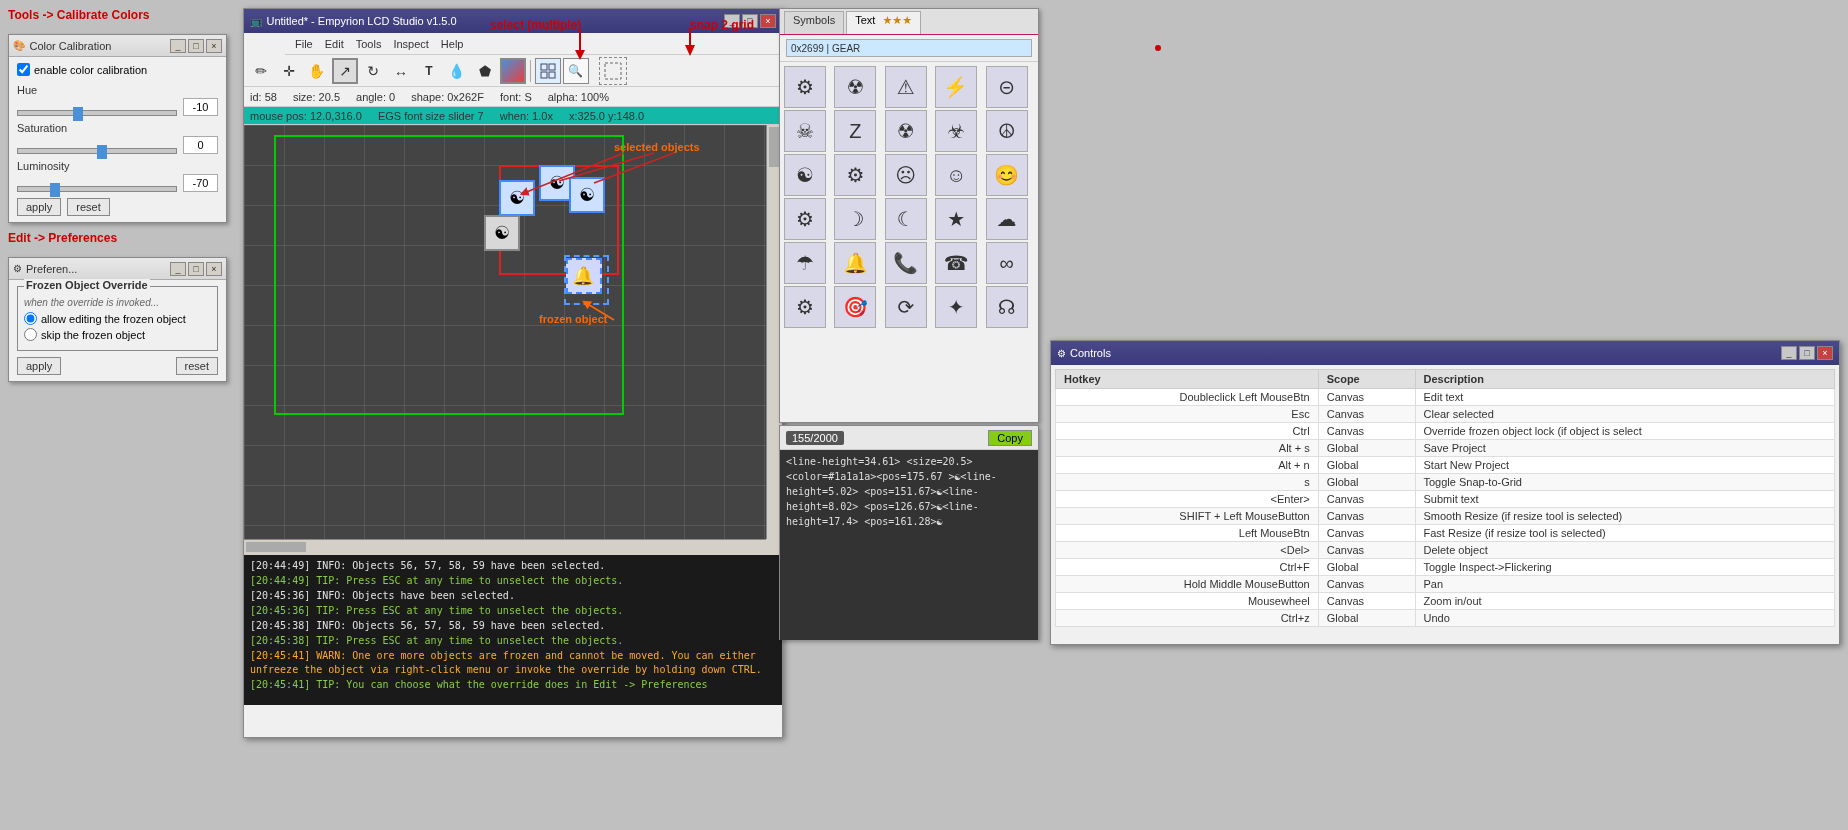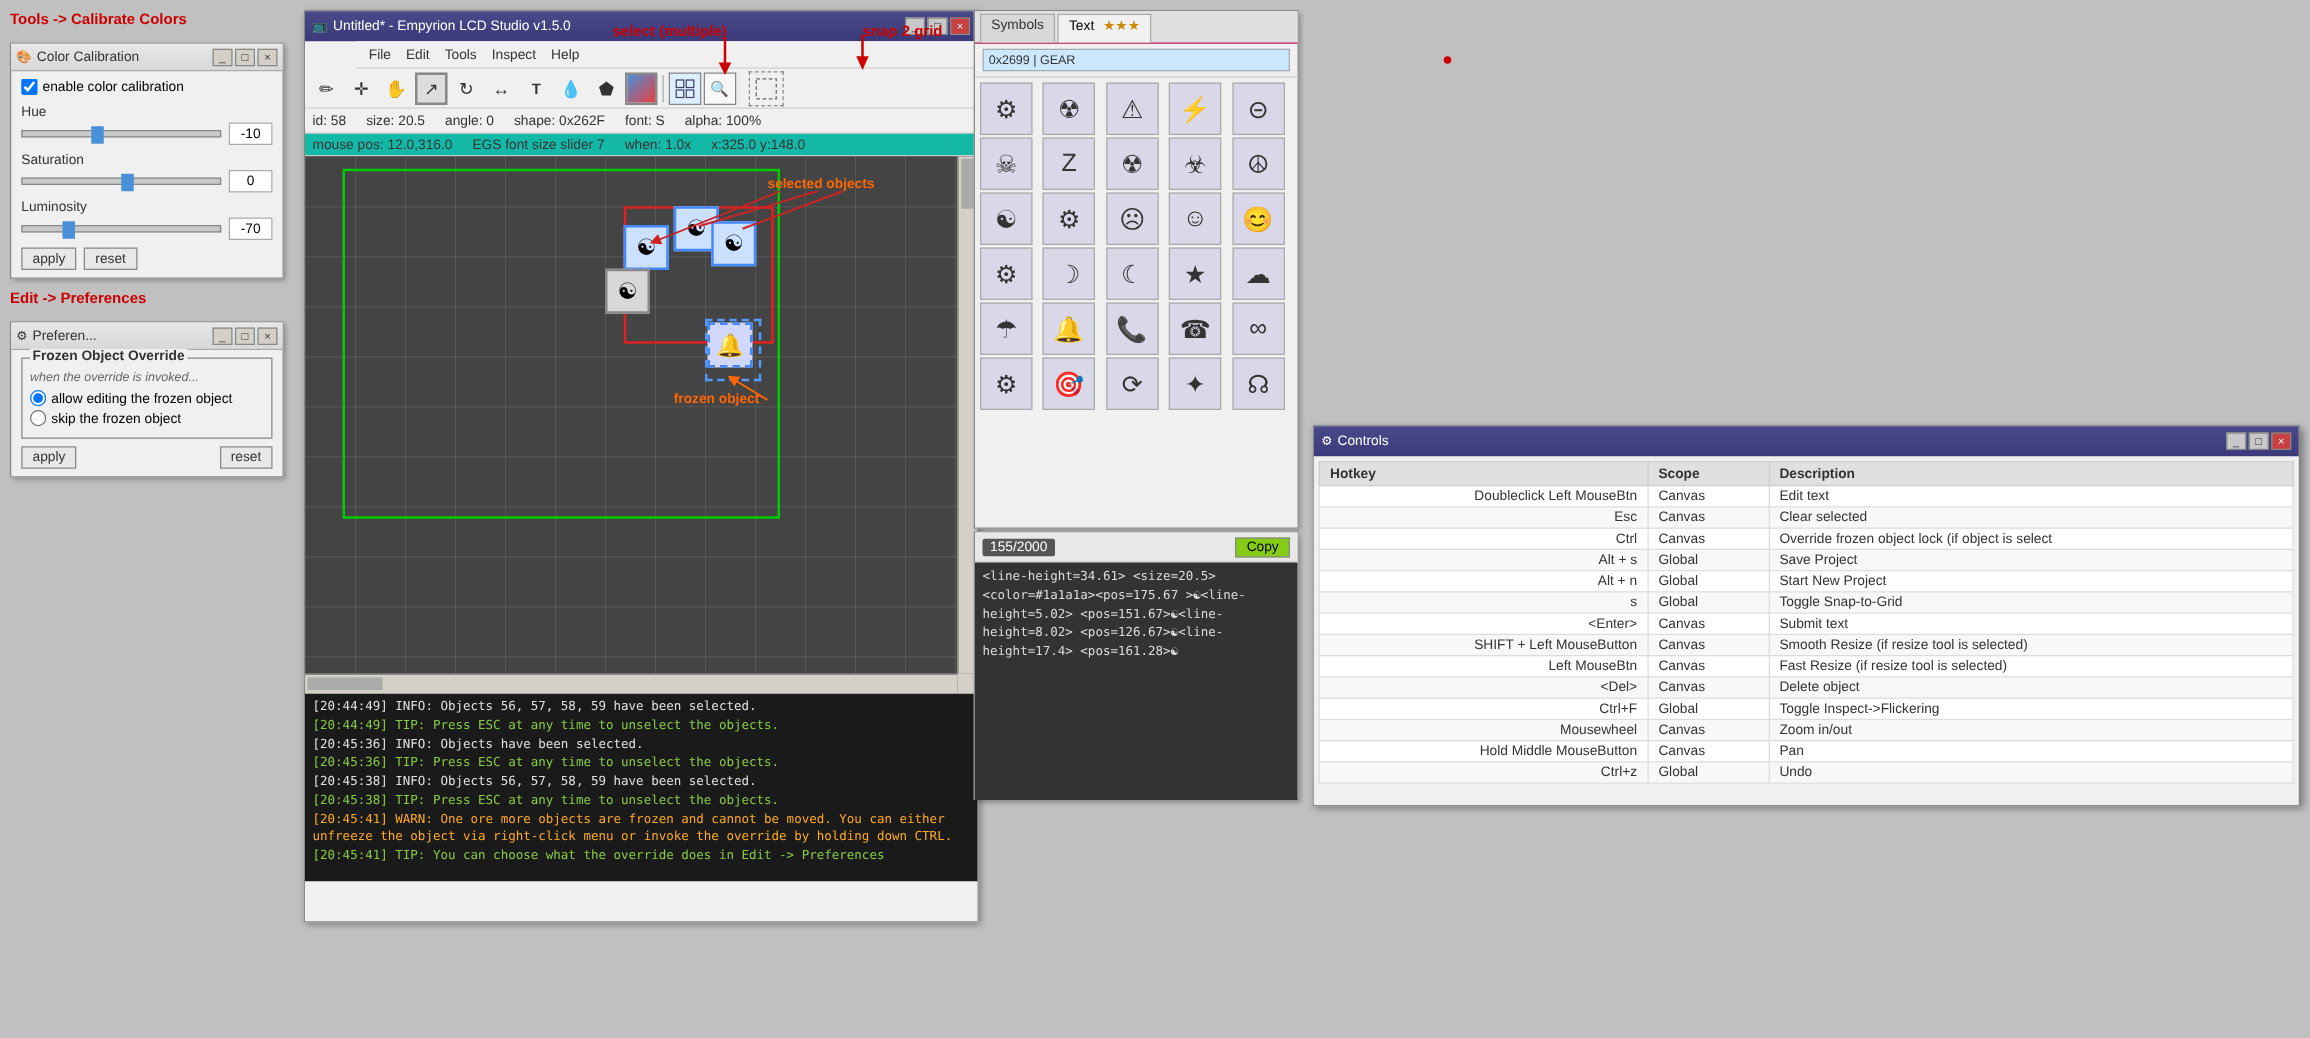--- a/index.html
+++ b/index.html
@@ -91,21 +91,21 @@
     }
 
     .slider-label {
       font-size: 11px;
       color: #333;
       margin-bottom: 2px;
     }
 
     .slider-row {
       display: flex;
-      align-items: center;
+      align-items: flex-end;
       gap: 6px;
     }
 
     .slider-track {
       flex: 1;
       height: 6px;
       background: #c8c8c8;
       border: 1px solid #888;
       position: relative;
     }
@@ -1062,30 +1062,30 @@
             <td style="text-align: right;">&lt;Del&gt;</td>
             <td>Canvas</td>
             <td>Delete object</td>
           </tr>
           <tr>
             <td style="text-align: right;">Ctrl+F</td>
             <td>Global</td>
             <td>Toggle Inspect-&gt;Flickering</td>
           </tr>
           <tr>
+            <td style="text-align: right;">Hold Middle MouseButton</td>
+            <td>Canvas</td>
+            <td>Pan</td>
+          </tr>
+          <tr>
             <td style="text-align: right;">Mousewheel</td>
             <td>Canvas</td>
             <td>Zoom in/out</td>
           </tr>
           <tr>
-            <td style="text-align: right;">Hold Middle MouseButton</td>
-            <td>Canvas</td>
-            <td>Pan</td>
-          </tr>
-          <tr>
             <td style="text-align: right;">Ctrl+z</td>
             <td>Global</td>
             <td>Undo</td>
           </tr>
         </tbody>
       </table>
   </div>
 </div>
 
 </body></html>

